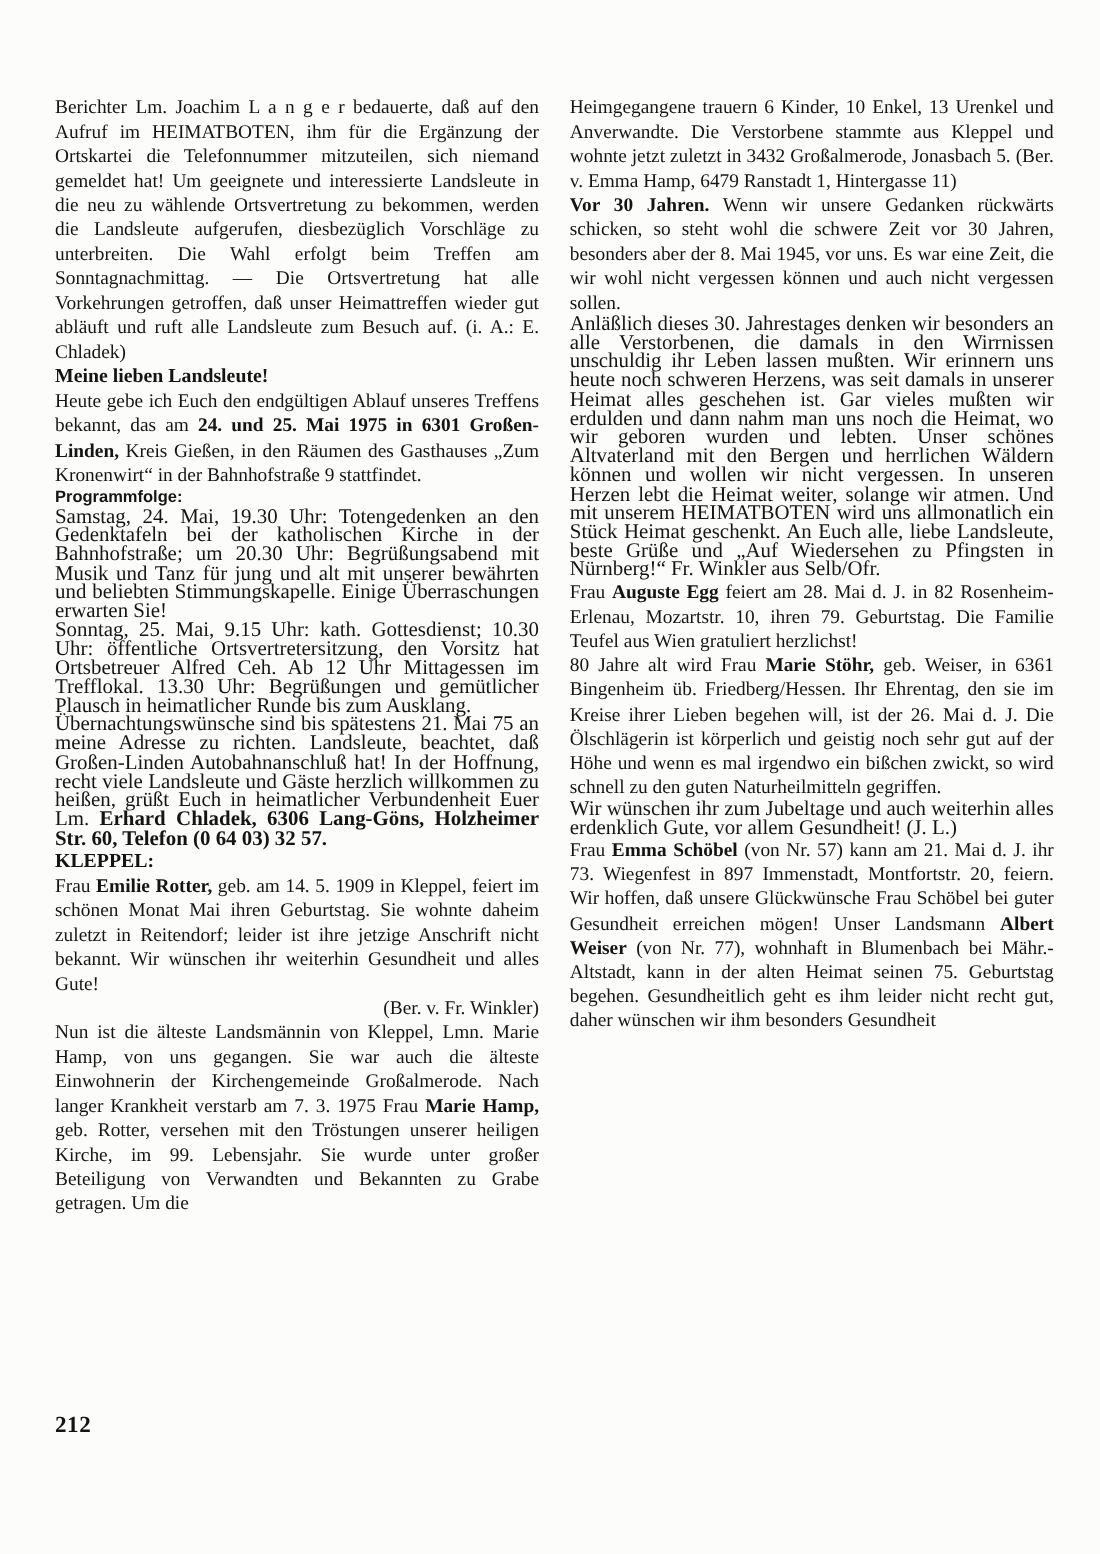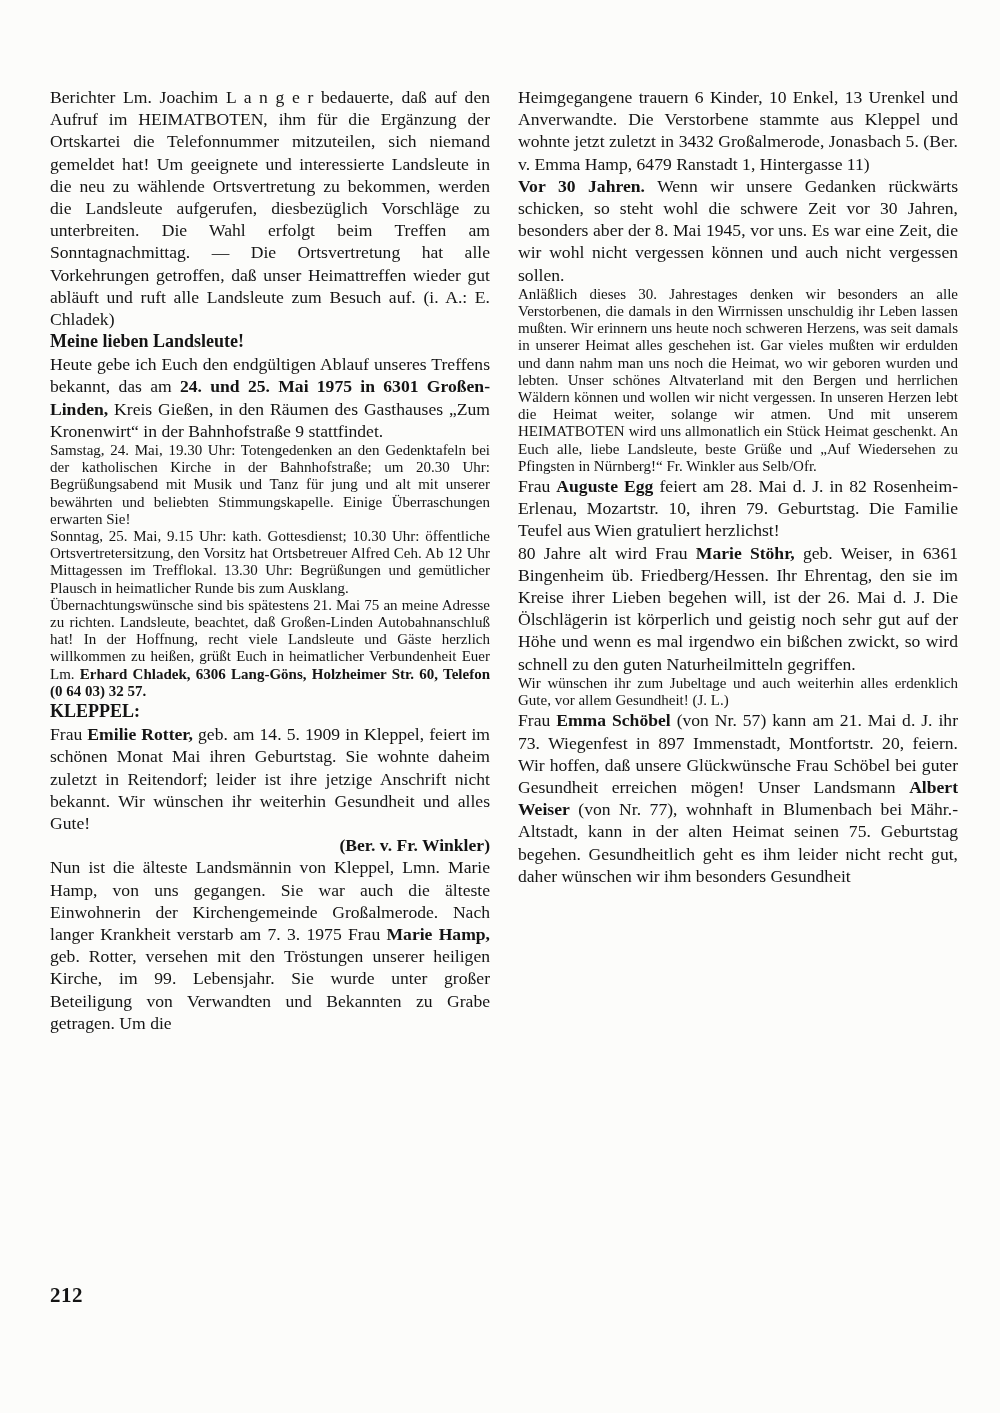--- a/index.html
+++ b/index.html
@@ -37,21 +37,21 @@
     padding: 0;
   }
   .body {
     font-size: 17.6px;
     line-height: 22.2px;
     text-align: justify;
     hyphens: auto;
     margin-bottom: 2px;
   }
   .small {
-    font-size: 15px;
+    font-size: 19px;
     line-height: 17.2px;
     text-align: justify;
     hyphens: auto;
     margin-bottom: 5px;
   }
   .h {
     font-size: 18px;
     line-height: 23px;
     font-weight: bold;
     margin-top: 11px;
@@ -65,21 +65,20 @@
     font-weight: bold;
     margin-top: 13px;
     margin-bottom: 5px;
     text-align: left;
   }
   .byline {
     font-size: 17.6px;
     line-height: 22.2px;
     text-align: right;
     margin-bottom: 2px;
-    font-weight: bold;
   }
   .b {
     font-weight: bold;
   }
   .col > p.blk:first-child {
     margin-top: 0;
   }
   .pagenum {
     position: absolute;
     left: 50px;
@@ -91,20 +90,21 @@
 </style>
 </head>
 <body>
 
 <div class="page">
   <div class="cols">
     <div class="col">
         <p class="blk body"><span>Berichter Lm. Joachim L a n g e r bedauerte, daß auf den Aufruf im HEIMATBOTEN, ihm für die Ergänzung der Ortskartei die Telefonnummer mitzuteilen, sich niemand gemeldet hat! Um geeignete und interessierte Landsleute in die neu zu wählende Ortsvertretung zu bekommen, werden die Landsleute aufgerufen, diesbezüglich Vorschläge zu unterbreiten. Die Wahl erfolgt beim Treffen am Sonntagnachmittag. — Die Ortsvertretung hat alle Vorkehrungen getroffen, daß unser Heimattreffen wieder gut abläuft und ruft alle Landsleute zum Besuch auf. (i. A.: E. Chladek)</span></p>
         <p class="blk h"><span>Meine lieben Landsleute!</span></p>
         <p class="blk body"><span>Heute gebe ich Euch den endgültigen Ablauf unseres Treffens bekannt, das am </span><span class="b">24. und 25. Mai 1975 in 6301 Großen-Linden,</span><span> Kreis Gießen, in den Räumen des Gasthauses „Zum Kronenwirt“ in der Bahnhofstraße 9 stattfindet.</span></p>
+        <p class="blk hsans"><span>Programmfolge:</span></p>
         <p class="blk small"><span>Samstag, 24. Mai, 19.30 Uhr: Totengedenken an den Gedenktafeln bei der katholischen Kirche in der Bahnhofstraße; um 20.30 Uhr: Begrüßungsabend mit Musik und Tanz für jung und alt mit unserer bewährten und beliebten Stimmungskapelle. Einige Überraschungen erwarten Sie!</span></p>
         <p class="blk small"><span>Sonntag, 25. Mai, 9.15 Uhr: kath. Gottesdienst; 10.30 Uhr: öffentliche Ortsvertretersitzung, den Vorsitz hat Ortsbetreuer Alfred Ceh. Ab 12 Uhr Mittagessen im Trefflokal. 13.30 Uhr: Begrüßungen und gemütlicher Plausch in heimatlicher Runde bis zum Ausklang.</span></p>
         <p class="blk small"><span>Übernachtungswünsche sind bis spätestens 21. Mai 75 an meine Adresse zu richten. Landsleute, beachtet, daß Großen-Linden Autobahnanschluß hat! In der Hoffnung, recht viele Landsleute und Gäste herzlich willkommen zu heißen, grüßt Euch in heimatlicher Verbundenheit Euer Lm. </span><span class="b">Erhard Chladek, 6306 Lang-Göns, Holzheimer Str. 60, Telefon (0 64 03) 32 57.</span></p>
         <p class="blk h"><span>KLEPPEL:</span></p>
         <p class="blk body"><span>Frau </span><span class="b">Emilie Rotter,</span><span> geb. am 14. 5. 1909 in Kleppel, feiert im schönen Monat Mai ihren Geburtstag. Sie wohnte daheim zuletzt in Reitendorf; leider ist ihre jetzige Anschrift nicht bekannt. Wir wünschen ihr weiterhin Gesundheit und alles Gute!</span></p>
         <p class="blk byline"><span>(Ber. v. Fr. Winkler)</span></p>
         <p class="blk body"><span>Nun ist die älteste Landsmännin von Kleppel, Lmn. Marie Hamp, von uns gegangen. Sie war auch die älteste Einwohnerin der Kirchengemeinde Großalmerode. Nach langer Krankheit verstarb am 7. 3. 1975 Frau </span><span class="b">Marie Hamp,</span><span> geb. Rotter, versehen mit den Tröstungen unserer heiligen Kirche, im 99. Lebensjahr. Sie wurde unter großer Beteiligung von Verwandten und Bekannten zu Grabe getragen. Um die</span></p>
       </div>
     <div class="col">
         <p class="blk body"><span>Heimgegangene trauern 6 Kinder, 10 Enkel, 13 Urenkel und Anverwandte. Die Verstorbene stammte aus Kleppel und wohnte jetzt zuletzt in 3432 Großalmerode, Jonasbach 5. (Ber. v. Emma Hamp, 6479 Ranstadt 1, Hintergasse 11)</span></p>

